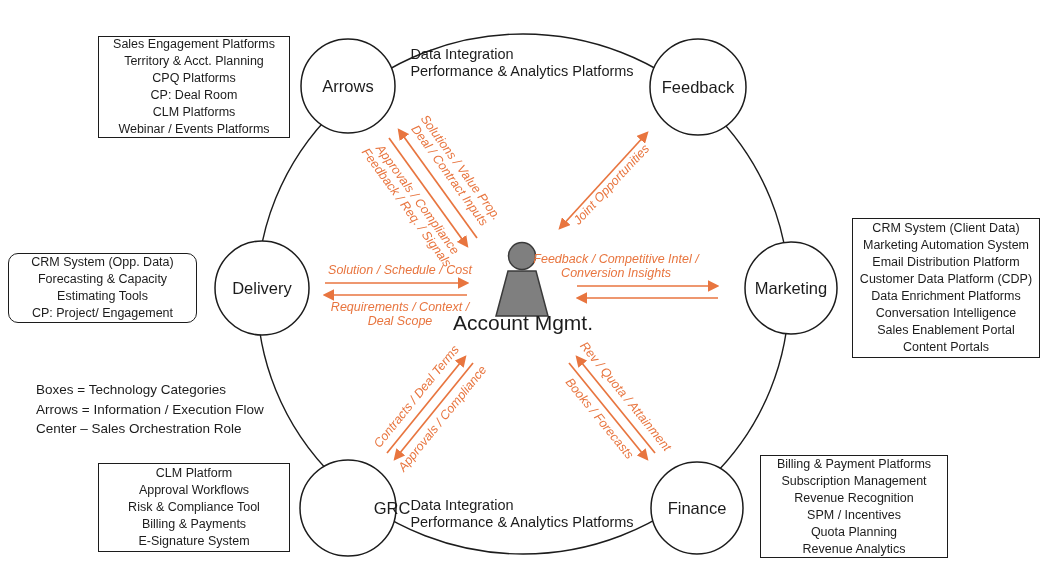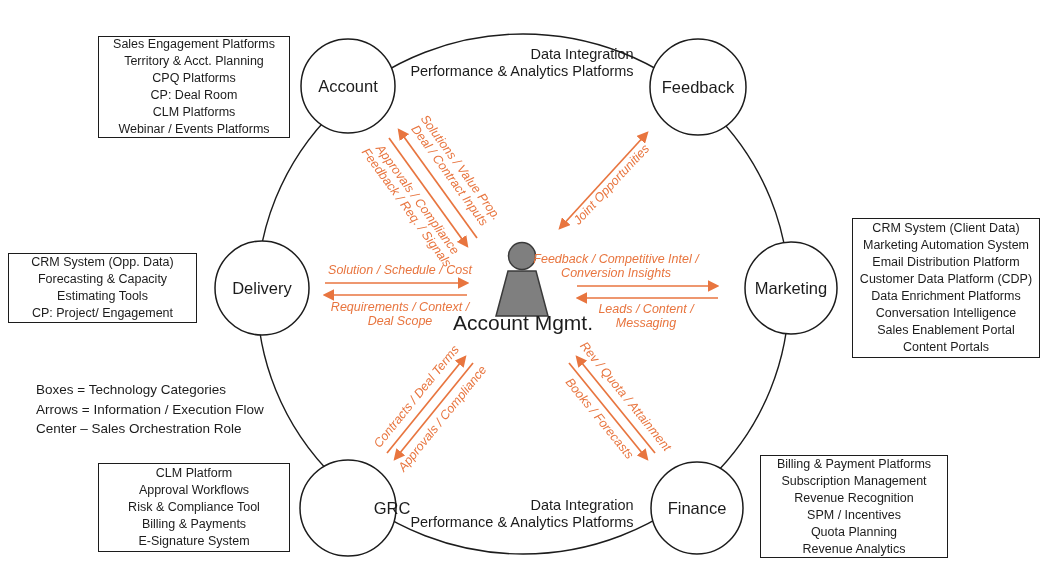--- a/index.html
+++ b/index.html
@@ -11,21 +11,21 @@
   .tech-box{
     position:absolute;border:1.5px solid #1C1C1C;background:#fff;box-sizing:border-box;
     display:flex;align-items:center;justify-content:center;text-align:center;
     font-size:12.5px;line-height:17px;white-space:pre-line;padding:5px;
   }
   .node-label{
     position:absolute;transform:translate(-50%,-50%);
     font-size:16.5px;white-space:nowrap;
   }
   .ring-label{
-    position:absolute;transform:translateX(-50%);text-align:right;
+    position:absolute;transform:translateX(-50%);text-align:left;
     font-size:14.5px;line-height:16.5px;white-space:pre-line;
   }
   .center-label{
     position:absolute;transform:translate(-50%,-50%);
     font-size:21px;white-space:nowrap;
   }
   .legend{
     position:absolute;font-size:13.5px;line-height:19.5px;white-space:pre-line;
   }
   .flow{
@@ -91,53 +91,51 @@
 Subscription Management
 Revenue Recognition
 SPM / Incentives
 Quota Planning
 Revenue Analytics</div>
   <div class="tech-box" style="left:98px;top:463px;width:192px;height:89px;">CLM Platform
 Approval Workflows
 Risk &amp; Compliance Tool
 Billing &amp; Payments
 E-Signature System</div>
-  <div class="tech-box" style="left:8px;top:253px;width:189px;height:70px;">CRM System (Opp. Data)
+  <div class="tech-box" style="left:8px;top:253px;width:189px;height:70px;border-radius:10px;">CRM System (Opp. Data)
 Forecasting &amp; Capacity
 Estimating Tools
 CP: Project/ Engagement</div>
 
   <div class="legend" style="left:36px;top:380px;">Boxes = Technology Categories
 Arrows = Information / Execution Flow
 Center – Sales Orchestration Role</div>
 
   <div class="ring-label" style="left:522px;top:46px;">Data Integration
 Performance &amp; Analytics Platforms</div>
   <div class="ring-label" style="left:522px;top:497px;">Data Integration
 Performance &amp; Analytics Platforms</div>
 
-  <div class="node-label" style="left:348px;top:86px;">Account</div>
+  <div class="node-label" style="left:348px;top:86px;">Arrows</div>
   <div class="node-label" style="left:698px;top:87px;">Feedback</div>
   <div class="node-label" style="left:262px;top:288px;">Delivery</div>
   <div class="node-label" style="left:791px;top:288px;">Marketing</div>
   <div class="node-label" style="left:348px;top:508px;margin-left:44px;">GRC</div>
   <div class="node-label" style="left:697px;top:508px;">Finance</div>
 
   <div class="center-label" style="left:523px;top:323px;">Account Mgmt.</div>
 
   <div class="flow" style="left:460px;top:168px;transform:translate(-50%,-50%) rotate(54deg);">Solutions / Value Prop.</div>
   <div class="flow" style="left:449px;top:176px;transform:translate(-50%,-50%) rotate(54deg);">Deal / Contract Inputs</div>
   <div class="flow" style="left:417px;top:200px;transform:translate(-50%,-50%) rotate(54deg);">Approvals / Compliance</div>
   <div class="flow" style="left:406px;top:208px;transform:translate(-50%,-50%) rotate(54deg);">Feedback / Req. / Signals</div>
   <div class="flow" style="left:612px;top:185px;transform:translate(-50%,-50%) rotate(-47deg);">Joint Opportunities</div>
   <div class="flow" style="left:400px;top:271px;transform:translate(-50%,-50%);">Solution / Schedule / Cost</div>
   <div class="flow" style="left:400px;top:314px;transform:translate(-50%,-50%);font-style:italic;">Requirements / Context /
 Deal Scope</div>
   <div class="flow" style="left:616px;top:266px;transform:translate(-50%,-50%);">Feedback / Competitive Intel /
 Conversion Insights</div>
-  <div class="flow" style="left:646px;top:316px;transform:translate(-50%,-50%);">Leads / Content /
-Messaging</div>
   <div class="flow" style="left:417px;top:397px;transform:translate(-50%,-50%) rotate(-51deg);">Contracts / Deal Terms</div>
   <div class="flow" style="left:443px;top:419px;transform:translate(-50%,-50%) rotate(-51deg);">Approvals / Compliance</div>
   <div class="flow" style="left:625px;top:397px;transform:translate(-50%,-50%) rotate(51deg);">Rev / Quota / Attainment</div>
   <div class="flow" style="left:599px;top:419px;transform:translate(-50%,-50%) rotate(51deg);">Books / Forecasts</div>
 
 </div>
 
 </body></html>

